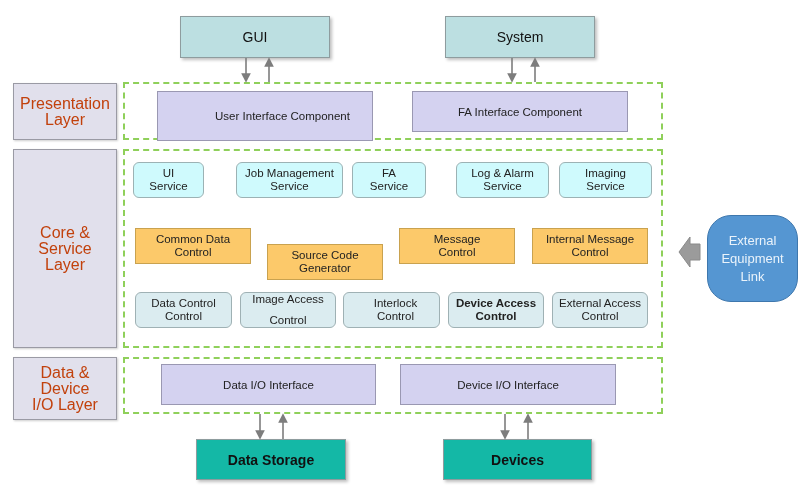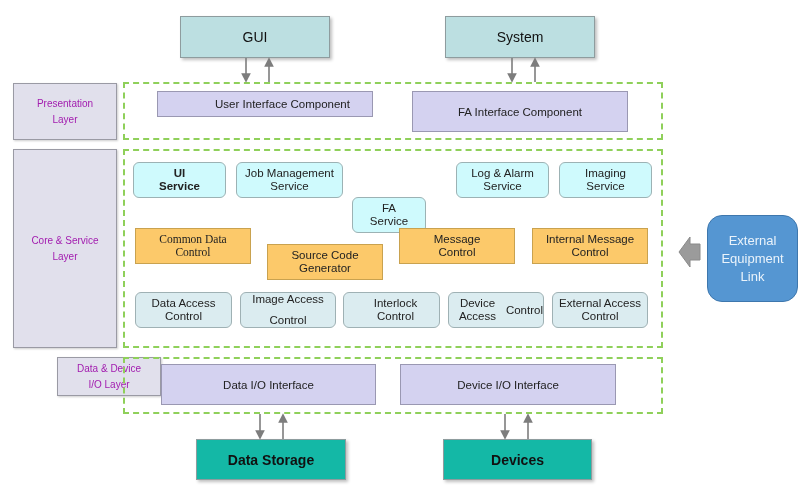--- a/index.html
+++ b/index.html
@@ -1,114 +1,114 @@
 <!DOCTYPE html>
 <html><head>
 <meta charset="utf-8">
 <style>
   html,body{margin:0;padding:0;}
   body{width:800px;height:500px;position:relative;background:#ffffff;overflow:hidden;
        font-family:"Liberation Sans","DejaVu Sans",sans-serif;color:#222;}
   .abs{position:absolute;box-sizing:border-box;display:flex;align-items:center;justify-content:center;text-align:center;}
   .ext-box{background:#bcdfe1;border:1.5px solid #8e9c9e;box-shadow:2px 2px 3px rgba(0,0,0,0.25);font-size:14px;line-height:16px;color:#111;}
   .ext-box.bottom{background:#14b8a6;font-weight:bold;}
-  .layer-label{background:#e1e0ec;border:1.5px solid #9a9aa4;box-shadow:1px 1px 2px rgba(0,0,0,0.2);font-size:10px;line-height:16px;color:#a21caf;}
+  .layer-label{background:#e1e0ec;border:1.5px solid #9a9aa4;box-shadow:1px 1px 2px rgba(0,0,0,0.2);font-size:16px;line-height:16px;color:#c2410c;}
   .dashed{border:2px dashed #8fd05a;display:block;}
   .comp{background:#d4d2f0;border:1.5px solid #9a98b2;font-size:11.5px;color:#222;}
   .svc{background:#cffafd;border:1.5px solid #9cb2b4;border-radius:6px;font-size:11.5px;line-height:13px;color:#222;}
   .ctl{background:#fcc96a;border:1.5px solid #c9a24f;font-size:11.5px;line-height:13px;color:#222;}
   .acc{background:#dbecf0;border:1.5px solid #9fb1b4;border-radius:6px;font-size:11.5px;line-height:13px;color:#222;}
-  .link-box{background:#5596d2;border:1.5px solid #3e77ad;border-radius:15px;color:#eaf3fb;font-size:13px;line-height:18px;}
+  .link-box{background:#5596d2;border:1.5px solid #3e77ad;border-radius:24px;color:#eaf3fb;font-size:13px;line-height:18px;}
   svg.overlay{position:absolute;left:0;top:0;}
 </style>
 </head>
 <body>
 
 <div class="abs ext-box" style="left:180px;top:16px;width:150px;height:42px;">
   <span>GUI</span>
 </div>
 <div class="abs ext-box" style="left:445px;top:16px;width:150px;height:42px;flex-direction:column;">
   <span>System</span>
 </div>
 
 <div class="abs layer-label" style="left:13px;top:83px;width:104px;height:57px;flex-direction:column;">
   <span>Presentation</span>
   <span>Layer</span>
 </div>
 <div class="abs layer-label" style="left:13px;top:149px;width:104px;height:199px;flex-direction:column;">
   <span>Core &amp; Service</span>
   <span>Layer</span>
 </div>
-<div class="abs layer-label" style="left:13px;top:357px;width:104px;height:39px;flex-direction:column;margin-left:44px;">
+<div class="abs layer-label" style="left:13px;top:357px;width:104px;height:63px;flex-direction:column;">
   <span>Data &amp; Device</span>
   <span>I/O Layer</span>
 </div>
 
 <div class="abs dashed" style="left:123px;top:82px;width:540px;height:58px;"></div>
 <div class="abs dashed" style="left:123px;top:149px;width:540px;height:199px;"></div>
 <div class="abs dashed" style="left:123px;top:357px;width:540px;height:57px;"></div>
 
-<div class="abs comp" style="left:157px;top:91px;width:216px;height:26px;padding-left:35px;">
+<div class="abs comp" style="left:157px;top:91px;width:216px;height:50px;padding-left:35px;">
   <span>User Interface Component</span>
 </div>
 <div class="abs comp" style="left:412px;top:91px;width:216px;height:41px;">
   <span>FA Interface Component</span>
 </div>
 
-<div class="abs svc" style="left:133px;top:162px;width:93px;height:36px;flex-direction:column;font-weight:bold;">
+<div class="abs svc" style="left:133px;top:162px;width:71px;height:36px;flex-direction:column;">
   <span>UI</span>
     <span>Service</span>
 </div>
 <div class="abs svc" style="left:236px;top:162px;width:107px;height:36px;flex-direction:column;">
   <span>Job Management</span>
     <span>Service</span>
 </div>
-<div class="abs svc" style="left:352px;top:162px;width:74px;height:36px;flex-direction:column;margin-top:35px;">
+<div class="abs svc" style="left:352px;top:162px;width:74px;height:36px;flex-direction:column;">
   <span>FA</span>
     <span>Service</span>
 </div>
 <div class="abs svc" style="left:456px;top:162px;width:93px;height:36px;flex-direction:column;">
   <span>Log &amp; Alarm</span>
     <span>Service</span>
 </div>
 <div class="abs svc" style="left:559px;top:162px;width:93px;height:36px;flex-direction:column;">
   <span>Imaging</span>
     <span>Service</span>
 </div>
 
-<div class="abs ctl" style="left:135px;top:228px;width:116px;height:36px;flex-direction:column;font-family:Liberation Serif, serif;">
+<div class="abs ctl" style="left:135px;top:228px;width:116px;height:36px;flex-direction:column;">
   <span>Common Data</span>
     <span>Control</span>
 </div>
 <div class="abs ctl" style="left:267px;top:228px;width:116px;height:36px;flex-direction:column;margin-top:16px;">
   <span>Source Code</span>
     <span>Generator</span>
 </div>
 <div class="abs ctl" style="left:399px;top:228px;width:116px;height:36px;flex-direction:column;">
   <span>Message</span>
     <span>Control</span>
 </div>
 <div class="abs ctl" style="left:532px;top:228px;width:116px;height:36px;flex-direction:column;">
   <span>Internal Message</span>
     <span>Control</span>
 </div>
 
 <div class="abs acc" style="left:135px;top:292px;width:97px;height:36px;flex-direction:column;">
-  <span>Data Access</span>
+  <span>Data Control</span>
     <span>Control</span>
 </div>
 <div class="abs acc" style="left:240px;top:292px;width:96px;height:36px;flex-direction:column;justify-content:space-between;">
   <span>Image Access</span>
     <span>Control</span>
 </div>
 <div class="abs acc" style="left:343px;top:292px;width:97px;height:36px;flex-direction:column;padding-left:8px;">
   <span>Interlock</span>
     <span>Control</span>
 </div>
-<div class="abs acc" style="left:448px;top:292px;width:96px;height:36px;flex-direction:row;">
+<div class="abs acc" style="left:448px;top:292px;width:96px;height:36px;flex-direction:column;font-weight:bold;">
   <span>Device Access</span>
     <span>Control</span>
 </div>
 <div class="abs acc" style="left:552px;top:292px;width:96px;height:36px;flex-direction:column;">
   <span>External Access</span>
     <span>Control</span>
 </div>
 
 <div class="abs comp" style="left:161px;top:364px;width:215px;height:41px;">
   <span>Data I/O Interface</span>

